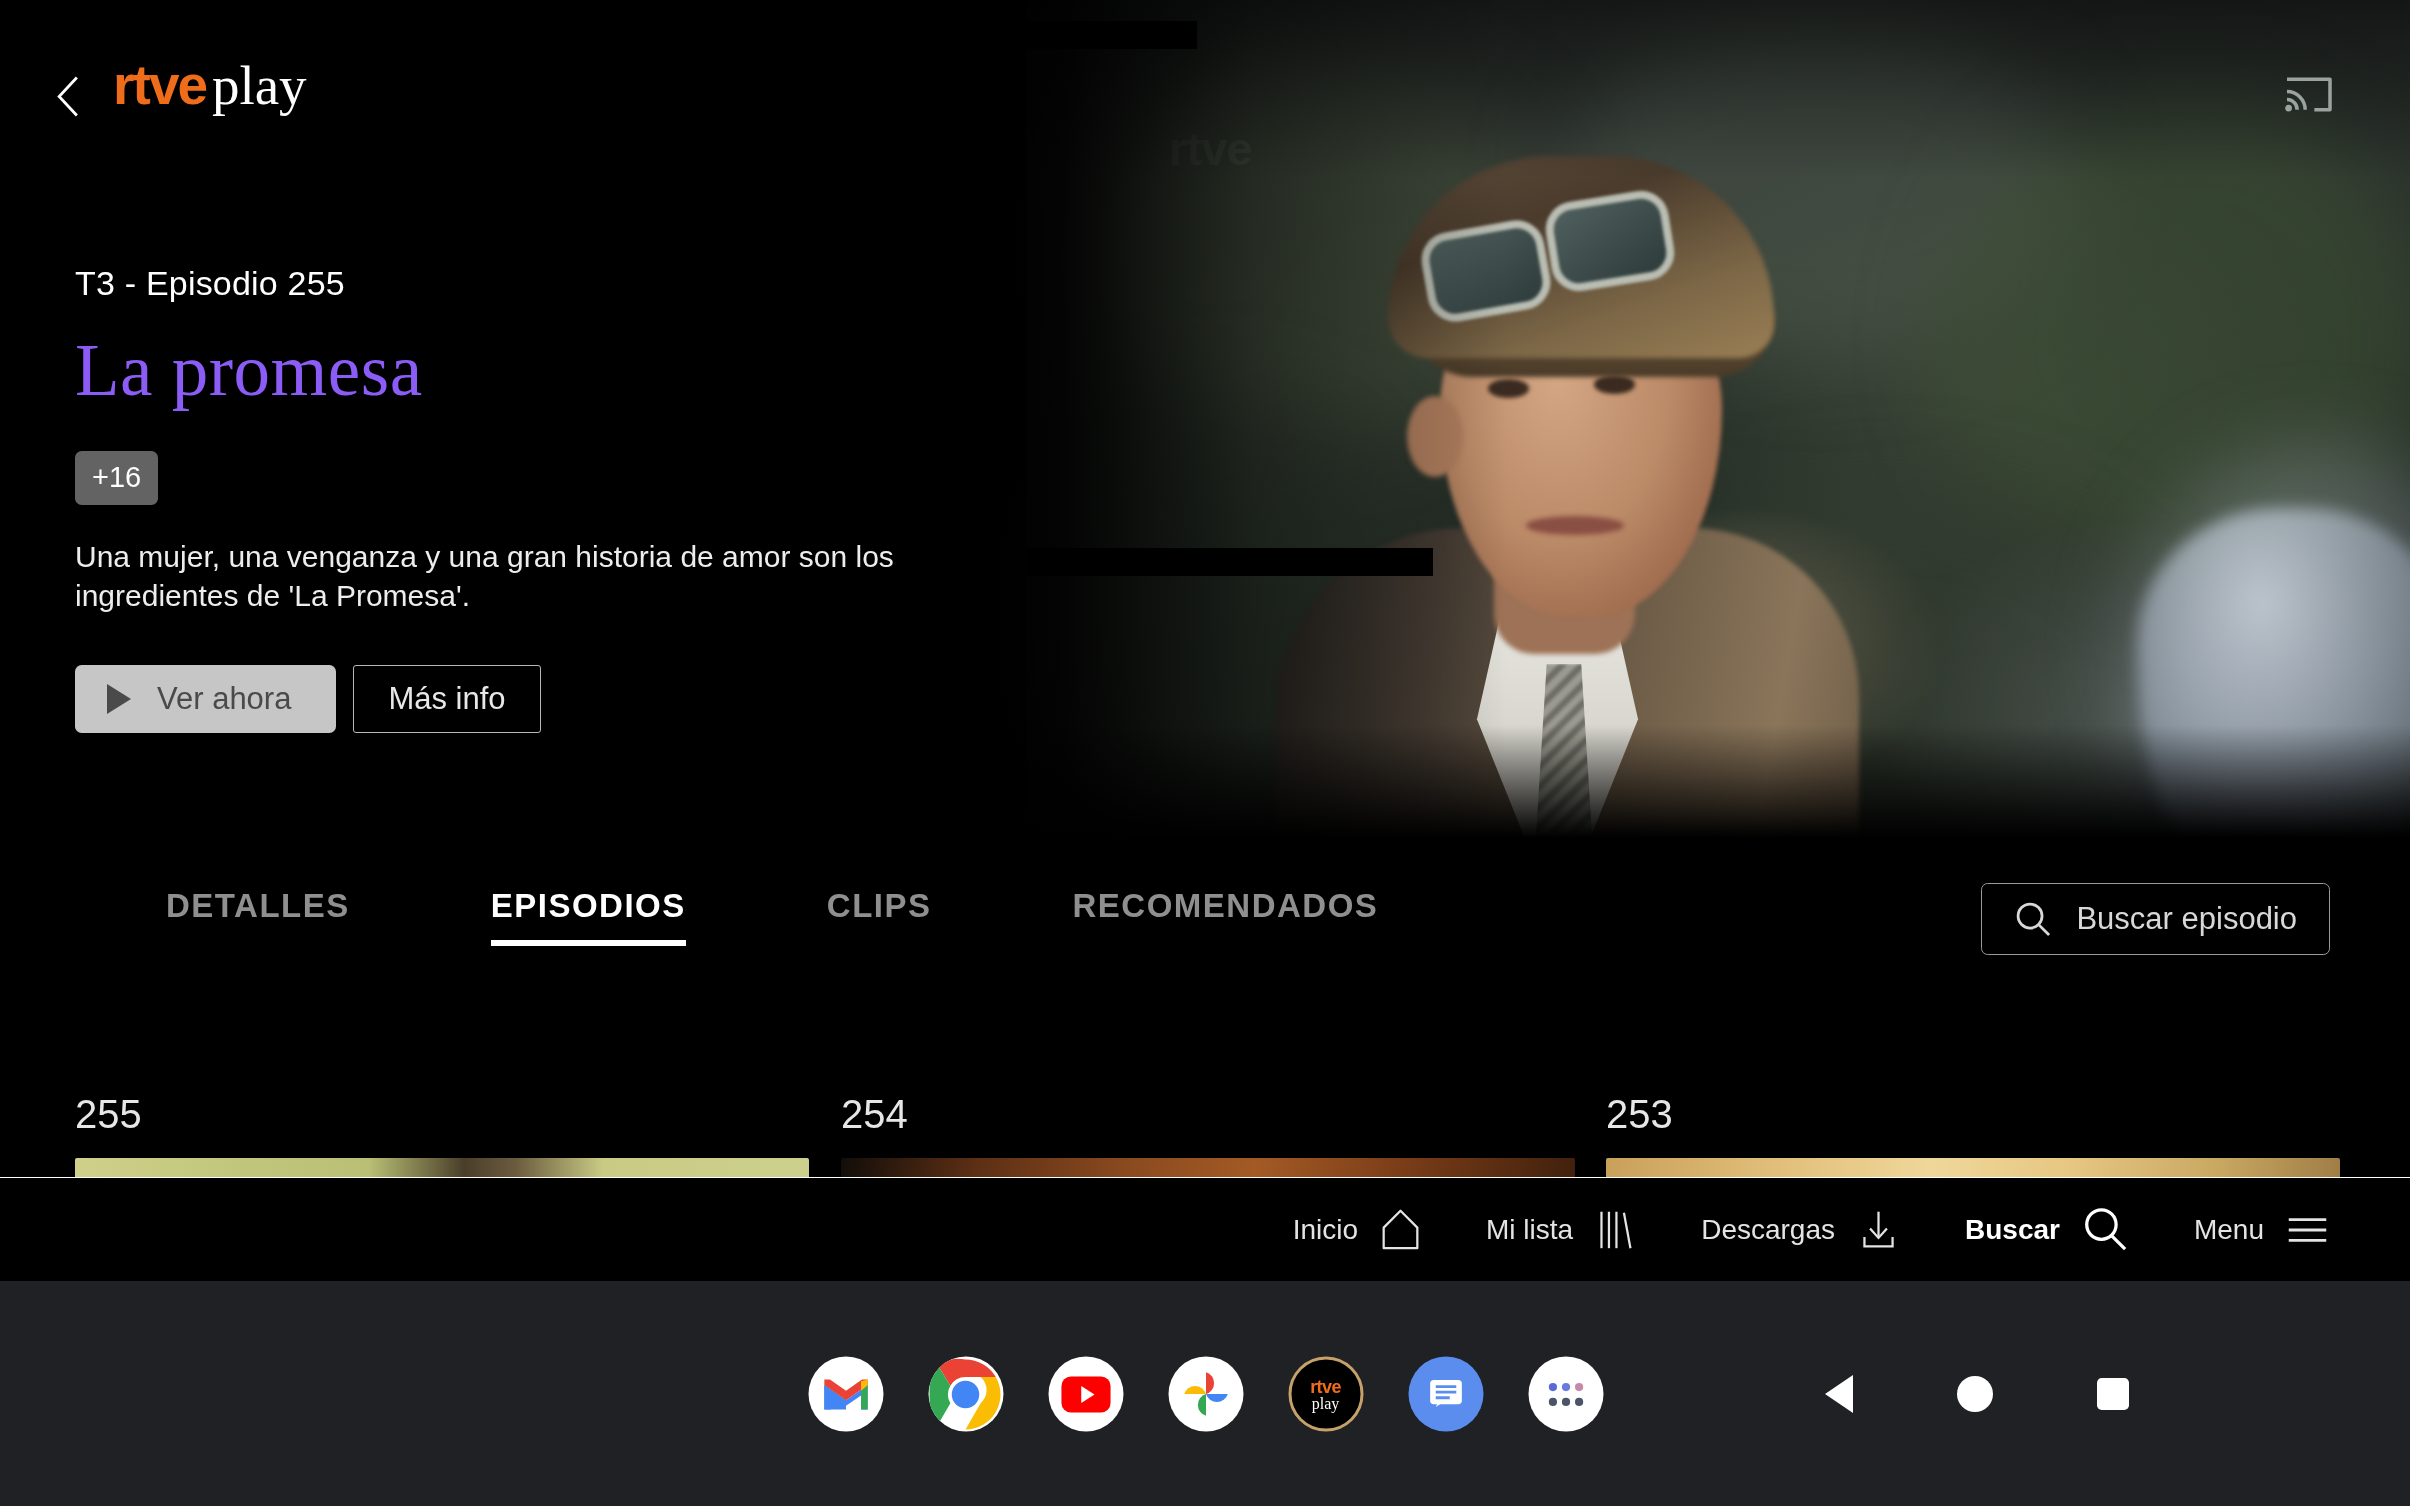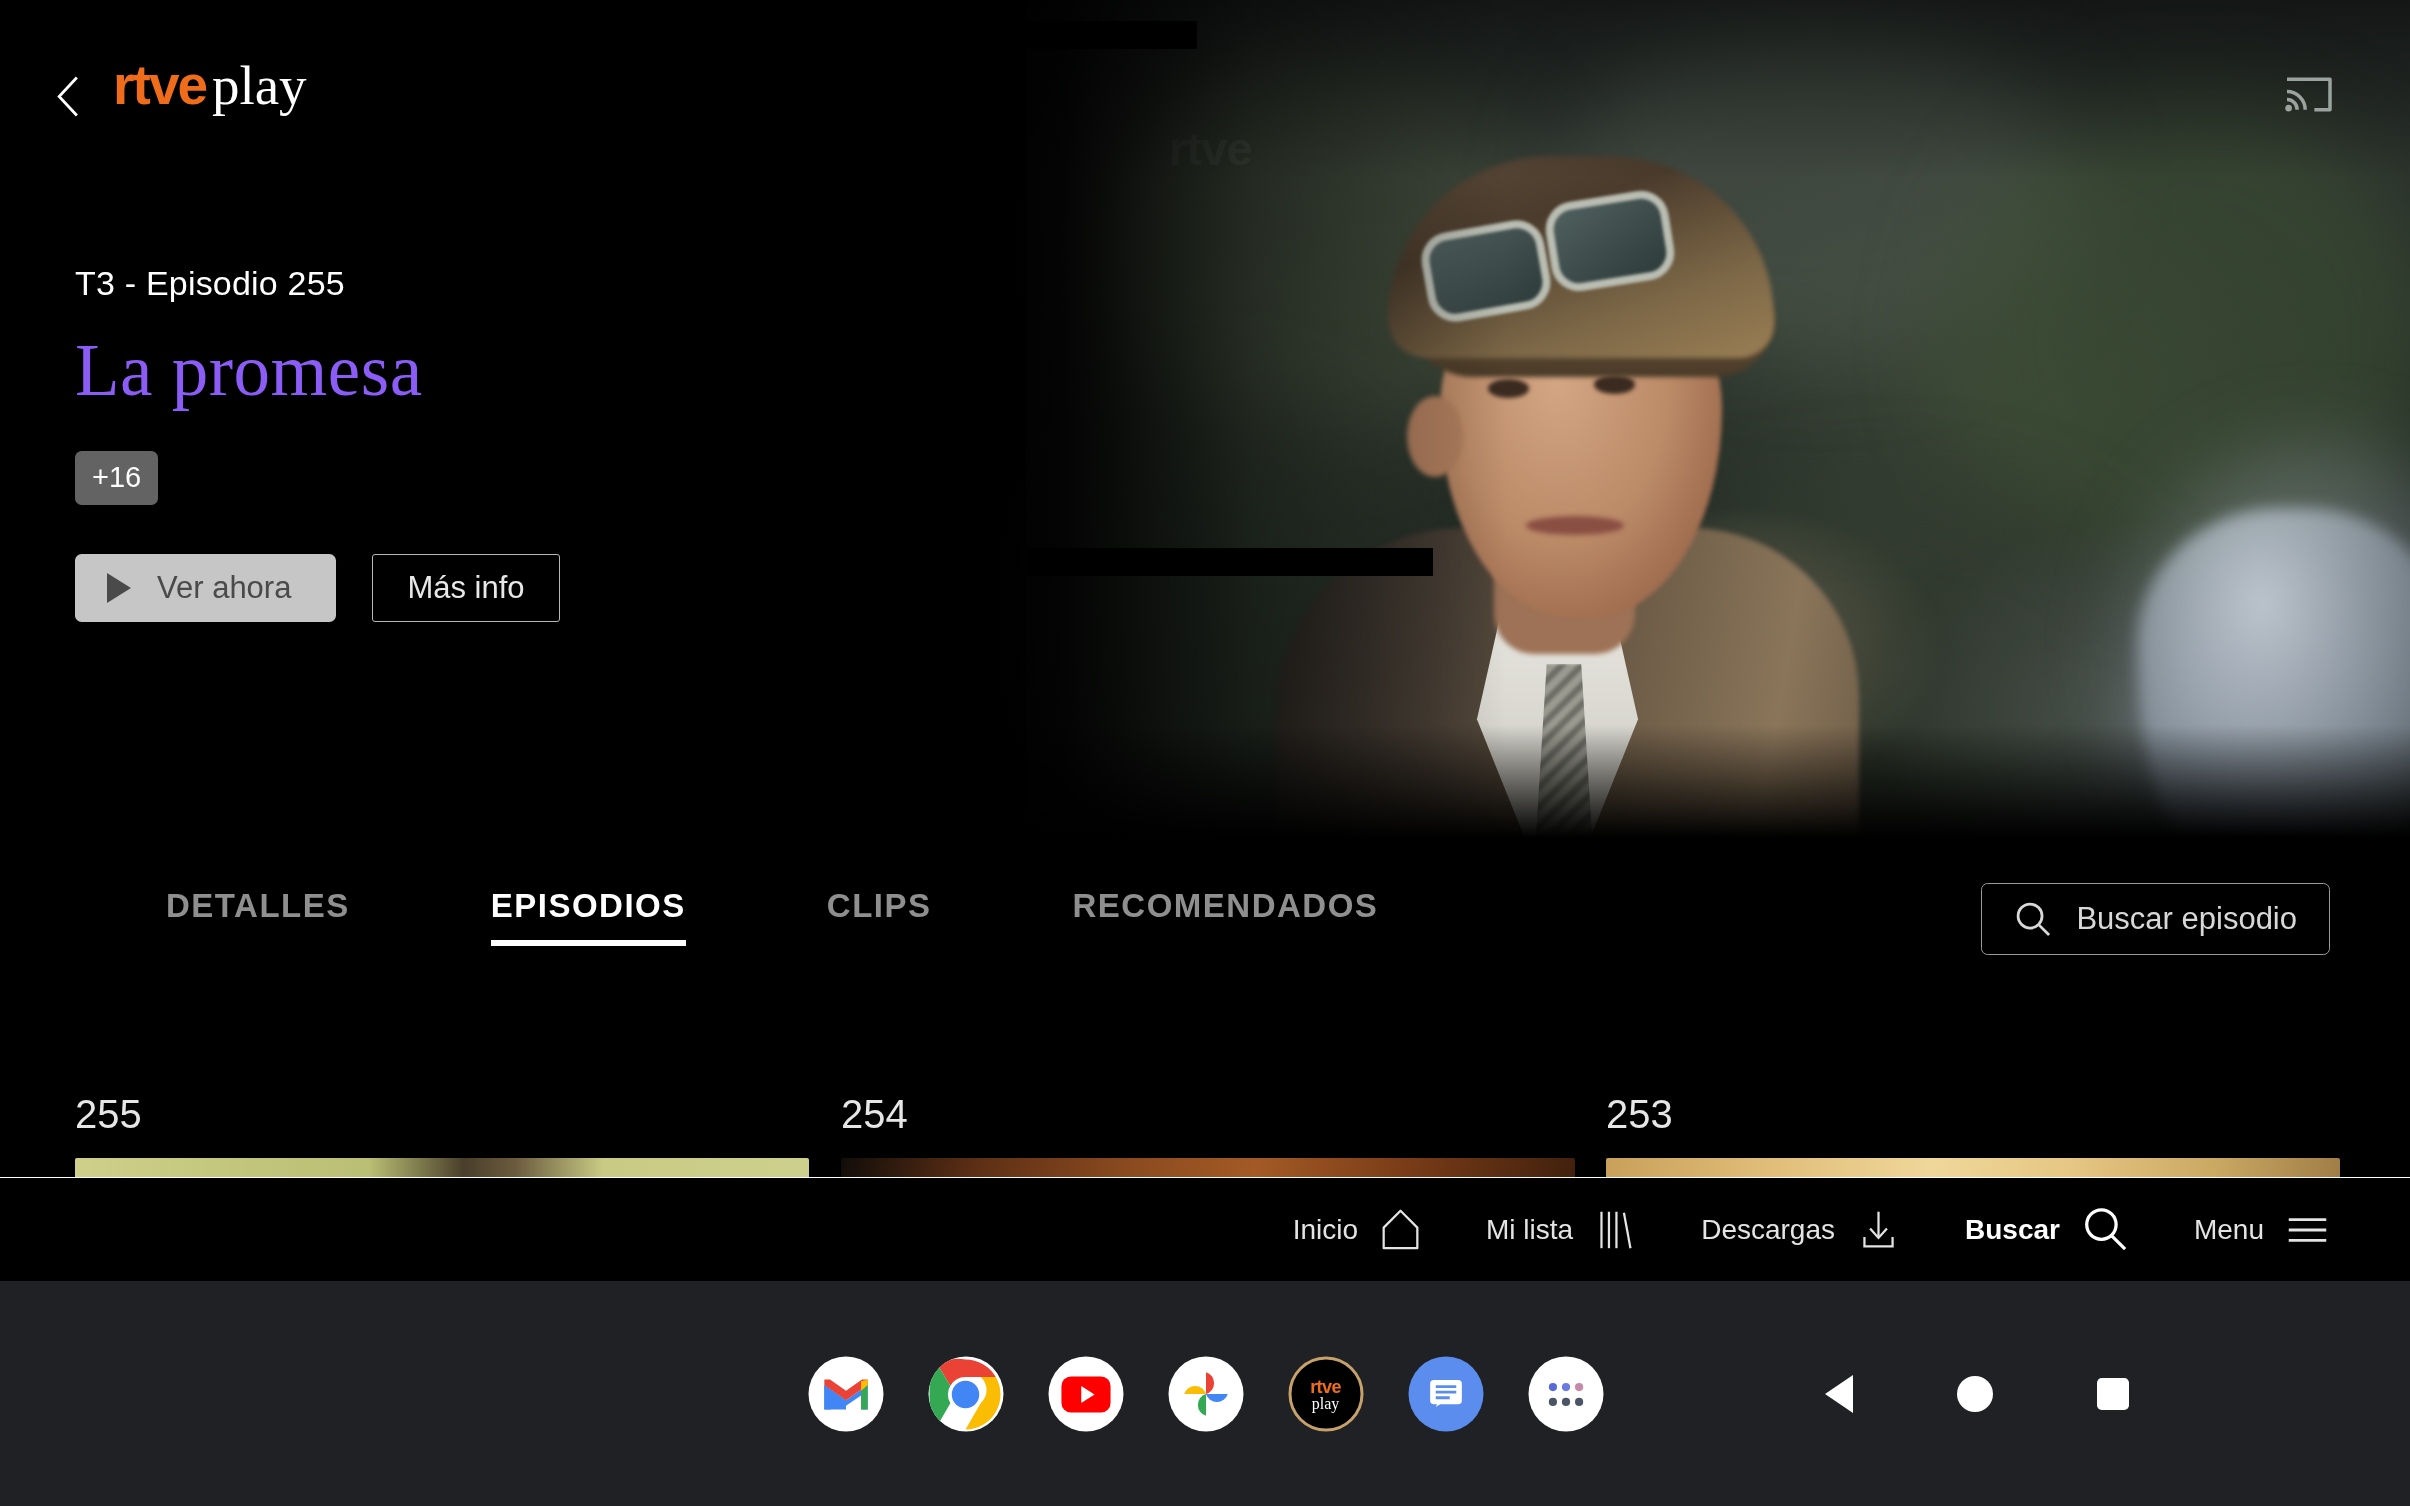--- a/index.html
+++ b/index.html
@@ -160,21 +160,21 @@
   }
   .age-badge {
     display:inline-block; margin-top:38px;
     background:#636363; color:#fff;
     font-size:29px; padding:10.4px 17px; border-radius:6.6px;
   }
   .synopsis {
     margin-top:32px; font-size:30px; color:#ededed;
     line-height:1.32; max-width:932px;
   }
-  .btn-row { margin-top:49px; display:flex; align-items:flex-start; gap:36px; }
+  .btn-row { margin-top:49px; display:flex; align-items:flex-start; gap:17px; }
   .btn-play {
     display:flex; align-items:center; gap:26px;
     background:#c6c6c6; color:#4a4a4a;
     border:none; border-radius:6.6px;
     height:68px; padding:0 45px 0 32px;
     font-size:31px; font-family:"Liberation Sans", sans-serif; cursor:pointer;
   }
   .btn-play .tri {
     width:0; height:0; border-left:24.5px solid #4a4a4a;
     border-top:15px solid transparent; border-bottom:15px solid transparent;
@@ -342,20 +342,21 @@
         <path d="M2 13.6a5.2 5.2 0 0 1 5.2 5.2" stroke="#9aa39f" stroke-width="1.8" fill="none"></path>
         <circle cx="2.8" cy="18" r="1.7" fill="#9aa39f"></circle>
       </svg>
     </div>
   </div>
 
   <div id="hero-copy">
     <div class="ep-label">T3 - Episodio 255</div>
     <div class="show-title">La promesa</div>
     <div><span class="age-badge">+16</span></div>
+    <div class="synopsis">Una mujer, una venganza y una gran historia de amor son los ingredientes de 'La Promesa'.</div>
     <div class="btn-row">
       <button class="btn-play">
         <span class="tri"></span>
         <span>Ver ahora</span>
       </button>
       <button class="btn-outline">Más info</button>
     </div>
   </div>
 
   <div id="tabs-row">

